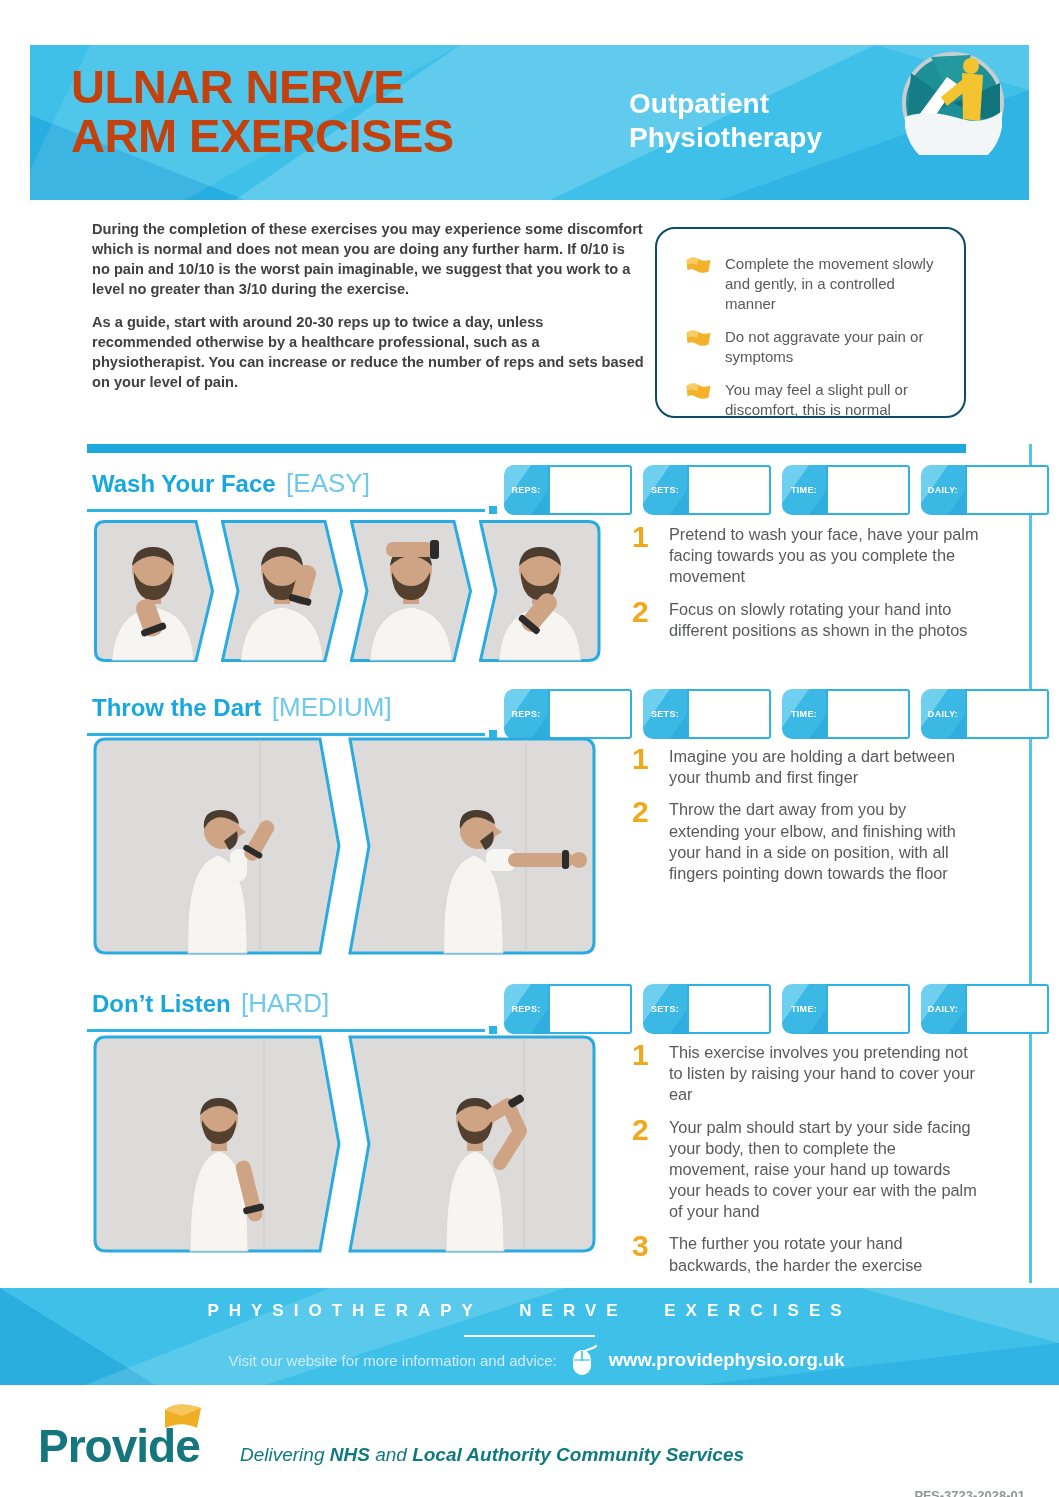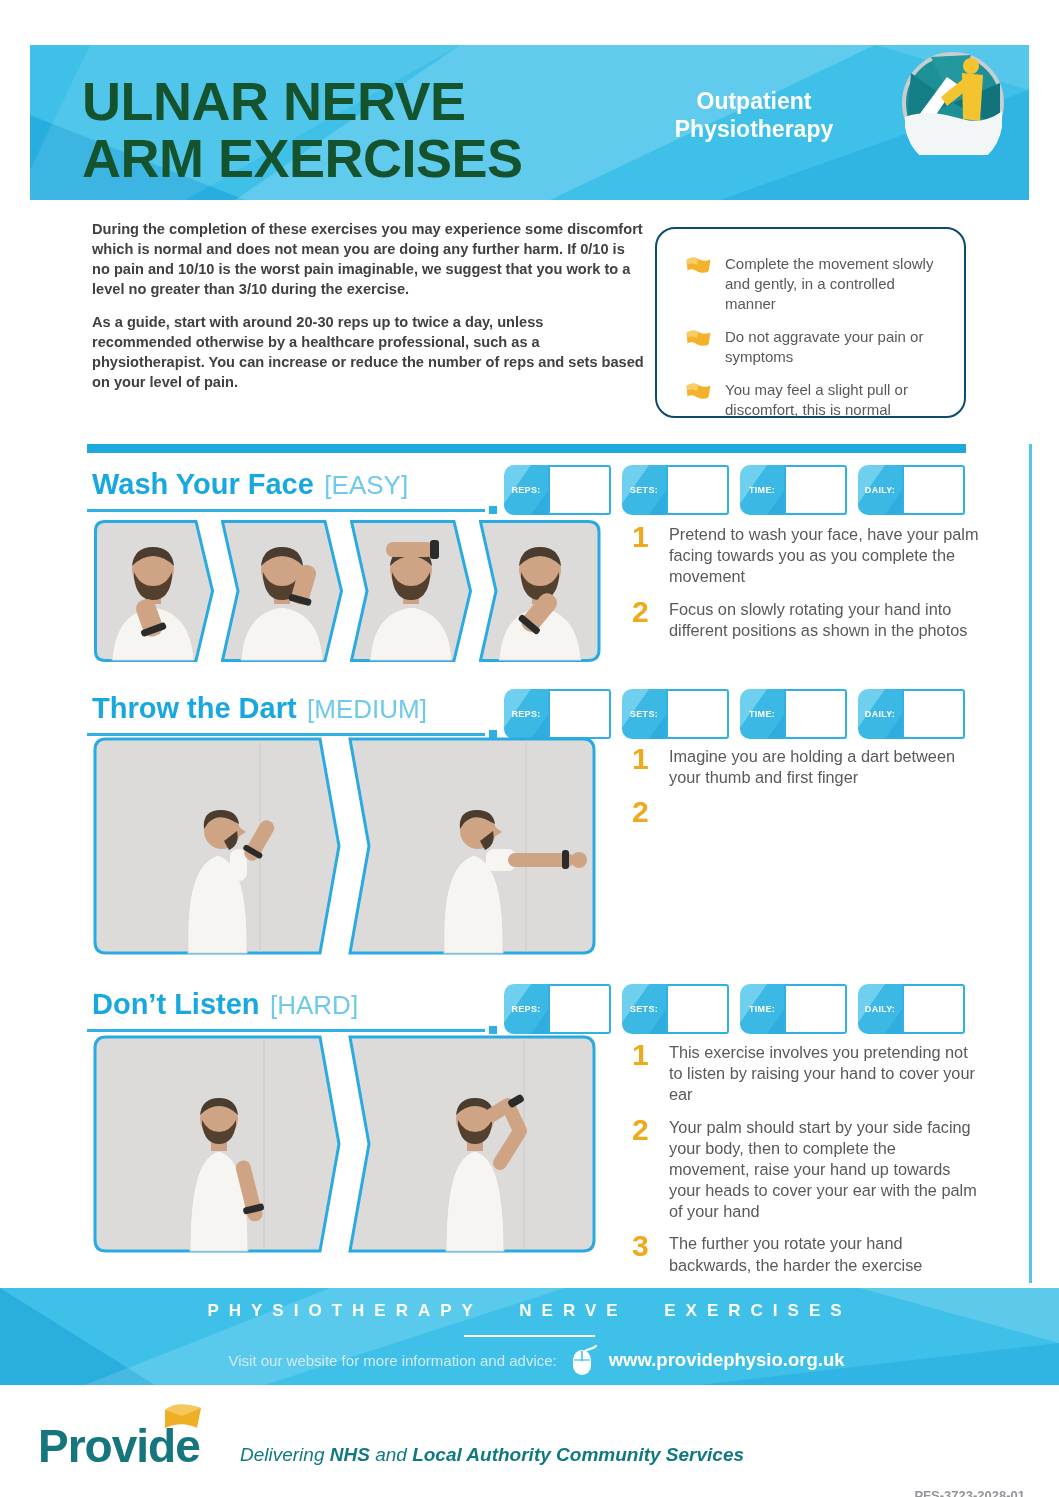--- a/index.html
+++ b/index.html
@@ -1,45 +1,45 @@
 <!DOCTYPE html>
 <html><head>
 <meta charset="utf-8">
 <style>
   html,body{margin:0;padding:0;background:#fff;}
   .page{position:relative;width:1059px;height:1497px;background:#fff;overflow:hidden;
         font-family:"Liberation Sans",sans-serif;}
   
   .band-top{position:absolute;left:30px;top:45px;width:999px;height:155px;overflow:hidden;}
   .band-bg{position:absolute;inset:0;}
-  .hd-title{position:absolute;left:40px;top:16px;color:#14532d;font-weight:bold;
-            font-size:54px;line-height:1.05;letter-spacing:-.5px;margin:12px;}
-  .hd-brand{position:absolute;right:150px;top:42px;width:250px;text-align:center;color:#fff;
-            font-weight:bold;font-size:23px;line-height:1.22;}
+  .hd-title{position:absolute;left:40px;top:16px;color:#c2410c;font-weight:bold;
+            font-size:47px;line-height:1.05;letter-spacing:-.5px;margin:1px;}
+  .hd-brand{position:absolute;right:150px;top:42px;width:250px;text-align:left;color:#fff;
+            font-weight:bold;font-size:28px;line-height:1.22;}
   .hd-logo{position:absolute;right:24px;top:6px;width:104px;height:104px;}
   
   .intro{position:absolute;left:92px;top:220px;width:552px;}
   .intro p{margin:0 0 13px 0;font-size:14.6px;font-weight:bold;color:#414042;line-height:1.37;}
   .tipbox{position:absolute;left:655px;top:227px;width:311px;height:191px;box-sizing:border-box;
           border:2px solid #0c4a6e;border-radius:20px;padding:25px 18px 0 28px;}
   .tip{display:flex;gap:13px;margin-bottom:13px;}
   .tip svg{flex:none;margin-top:2px;}
   .tip-text{font-size:15px;color:#58595b;line-height:1.33;}
   
   .bar{position:absolute;left:87px;top:444px;width:879px;height:9px;background:#1ea9de;}
   .vline{position:absolute;left:1029px;top:444px;width:3px;height:839px;background:#53c5ea;}
   
   .ex{position:absolute;left:0;width:1059px;}
   .ex-head{position:absolute;left:92px;top:6px;white-space:nowrap;}
-  .ex-title{font-size:29px;font-weight:bold;color:#18a8df;}
+  .ex-title{font-size:24px;font-weight:bold;color:#18a8df;}
   .ex-diff{font-size:26px;font-weight:normal;color:#6ec9ea;margin-left:6px;}
   .ex-line{position:absolute;left:87px;width:398px;height:3px;background:#2fb2e3;}
   .ex-dot{position:absolute;left:489px;width:8px;height:8px;background:#2fb2e3;}
   .metrics{position:absolute;left:504px;display:flex;gap:11px;}
-  .mbox{width:107px;height:50px;display:flex;box-sizing:border-box;}
+  .mbox{width:128px;height:50px;display:flex;box-sizing:border-box;}
   .mlabel{flex:none;width:44px;border-radius:10px 0 0 10px;display:flex;align-items:center;
           justify-content:center;color:#fff;font-size:9px;font-weight:bold;letter-spacing:.3px;
           background:linear-gradient(125deg,#6fcfef 0%,#6fcfef 34%,#3cb8e5 34.5%,#3cb8e5 78%,#2fadde 78.5%);}
   .mwhite{flex:1;background:#fff;border:2px solid #2fb2e3;border-radius:0 3px 3px 0;}
   .mwhite input{width:100%;height:100%;border:none;outline:none;background:transparent;
           font-family:"Liberation Sans",sans-serif;font-size:17px;color:#414042;text-align:center;box-sizing:border-box;}
   .photos{position:absolute;left:92px;display:flex;gap:7px;}
   .steps{position:absolute;left:632px;width:348px;}
   .step{display:flex;gap:13px;margin-bottom:9px;}
   .step-num{flex:none;width:24px;font-size:30px;font-weight:bold;color:#f0a81c;line-height:1;}
@@ -277,20 +277,21 @@
         <circle cx="231" cy="123" r="8" fill="#cfa485"></circle>
       </svg>
     </div>
     <div class="steps" style="top:58px;">
       <div class="step">
         <span class="step-num">1</span>
         <span class="step-text">Imagine you are holding a dart between your thumb and first finger</span>
       </div>
       <div class="step">
         <span class="step-num">2</span>
+        <span class="step-text">Throw the dart away from you by extending your elbow, and finishing with your hand in a side on position, with all fingers pointing down towards the floor</span>
       </div>
     </div>
   </section>
 
   <section class="ex" style="top:982px;">
     <div class="ex-head">
       <span class="ex-title">Don’t Listen</span>
       <span class="ex-diff">[HARD]</span>
     </div>
     <div class="ex-line" style="top:47px;"></div>

